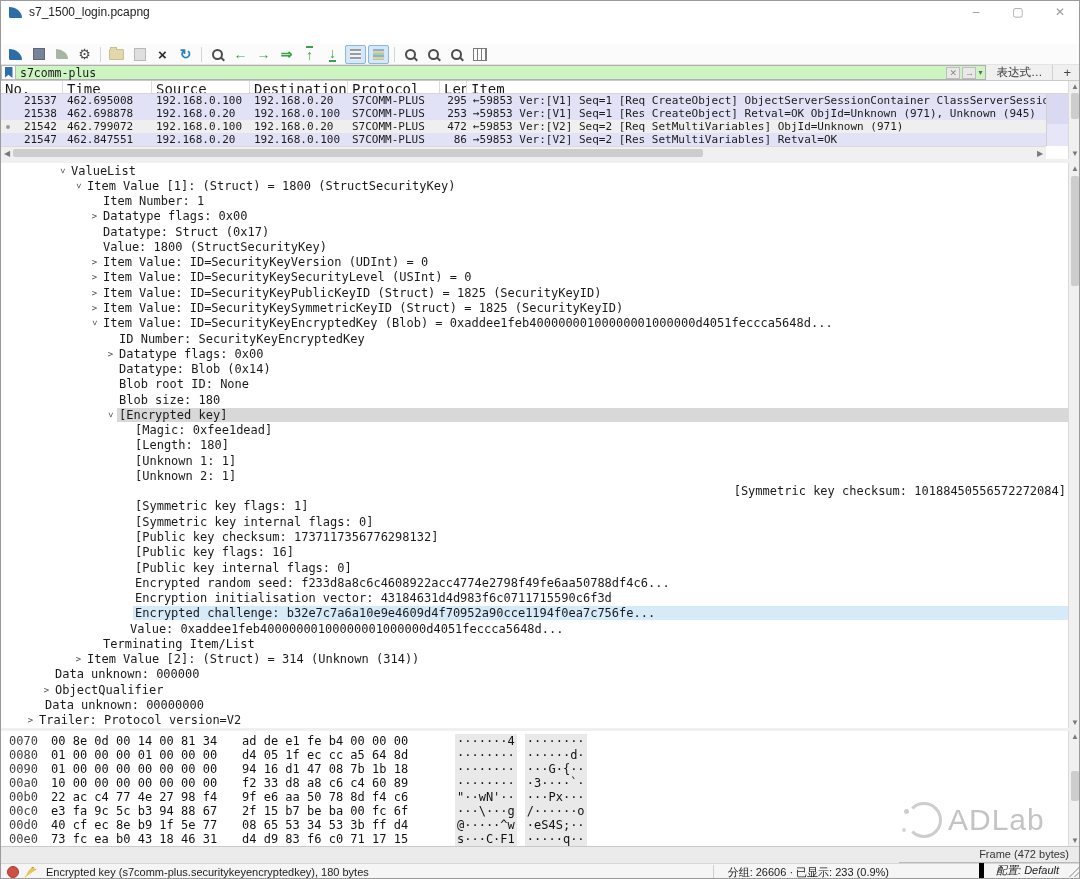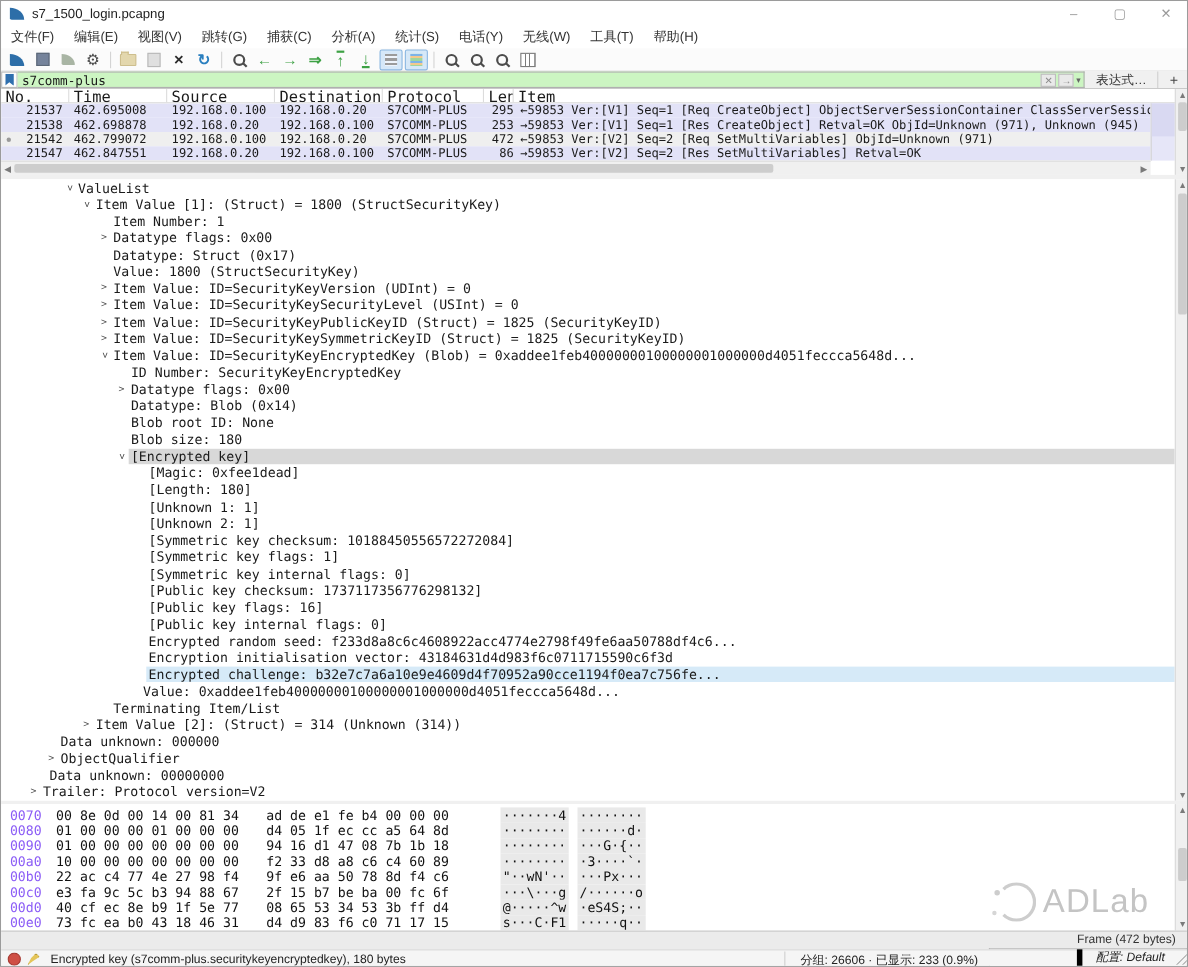--- a/index.html
+++ b/index.html
@@ -79,21 +79,21 @@
   .trow{height:15.27px;display:flex;align-items:center;font-size:12px;white-space:nowrap;}
   .arr{display:inline-block;width:13px;flex-shrink:0;text-align:center;font-size:9px;color:#4a4a4a;}
   .arr.down{transform:rotate(90deg);}
   .ttext{padding:0 2px;}
   .hl-gray{background:#d8d8d8;flex:1;}
   .hl-blue{background:#d6eaf8;flex:1;}
 
   
   .hex{position:absolute;top:730px;left:0;width:1067px;height:115px;background:#fff;overflow:hidden;padding-top:3px;box-sizing:border-box;}
   .hexrow{height:14px;display:flex;align-items:center;font-size:12px;white-space:nowrap;}
-  .off{width:34px;margin-left:8px;color:#8b5cf6;}
+  .off{width:34px;margin-left:8px;color:#404040;}
   .hx{width:181px;margin-left:8px;color:#111;}
   .hx2{margin-left:10px;}
   .as{background:#e9e9e9;padding:0 2px;margin-left:32px;color:#111;}
   .as2{margin-left:8px;}
 
   .watermark{position:absolute;top:795px;left:905px;width:170px;height:48px;display:flex;align-items:center;color:#c7c7c7;pointer-events:none;}
   .wm-logo{width:30px;height:30px;border:3px solid #cdcdcd;border-radius:50%;border-left-color:transparent;position:relative;margin-right:6px;}
   .wm-logo::before{content:"";position:absolute;width:5px;height:5px;border-radius:50%;background:#cdcdcd;left:-5px;top:4px;}
   .wm-logo::after{content:"";position:absolute;width:4px;height:4px;border-radius:50%;background:#d6d6d6;left:-7px;bottom:3px;}
   .wm-text{font-size:30px;color:#c4c4c4;letter-spacing:1px;}
@@ -121,33 +121,20 @@
   <div class="titlebar">
     <span class="fin"></span>
     <span class="title-text">s7_1500_login.pcapng</span>
     <span class="wctrl">
       <span class="wbtn">–</span>
       <span class="wbtn">▢</span>
       <span class="wbtn">✕</span>
     </span>
   </div>
 
-  <div class="menubar">
-      <span class="menu-item">文件(F)</span>
-      <span class="menu-item">编辑(E)</span>
-      <span class="menu-item">视图(V)</span>
-      <span class="menu-item">跳转(G)</span>
-      <span class="menu-item">捕获(C)</span>
-      <span class="menu-item">分析(A)</span>
-      <span class="menu-item">统计(S)</span>
-      <span class="menu-item">电话(Y)</span>
-      <span class="menu-item">无线(W)</span>
-      <span class="menu-item">工具(T)</span>
-      <span class="menu-item">帮助(H)</span>
-    </div>
 
   <div class="toolbar">
       <div class="tbtn">
         <span class="fin"></span>
       </div>
       <div class="tbtn">
         <span class="sq"></span>
       </div>
       <div class="tbtn">
         <span class="fin2"></span>
@@ -377,21 +364,21 @@
         <span class="ttext">[Length: 180]</span>
       </div>
       <div class="trow" style="padding-left: 119px;">
         <span class="arr"></span>
         <span class="ttext">[Unknown 1: 1]</span>
       </div>
       <div class="trow" style="padding-left: 119px;">
         <span class="arr"></span>
         <span class="ttext">[Unknown 2: 1]</span>
       </div>
-      <div class="trow" style="padding-left: 119px;">
+      <div class="trow" style="padding-left: 119px; justify-content: flex-end;">
         <span class="arr"></span>
         <span class="ttext">[Symmetric key checksum: 10188450556572272084]</span>
       </div>
       <div class="trow" style="padding-left: 119px;">
         <span class="arr"></span>
         <span class="ttext">[Symmetric key flags: 1]</span>
       </div>
       <div class="trow" style="padding-left: 119px;">
         <span class="arr"></span>
         <span class="ttext">[Symmetric key internal flags: 0]</span>

